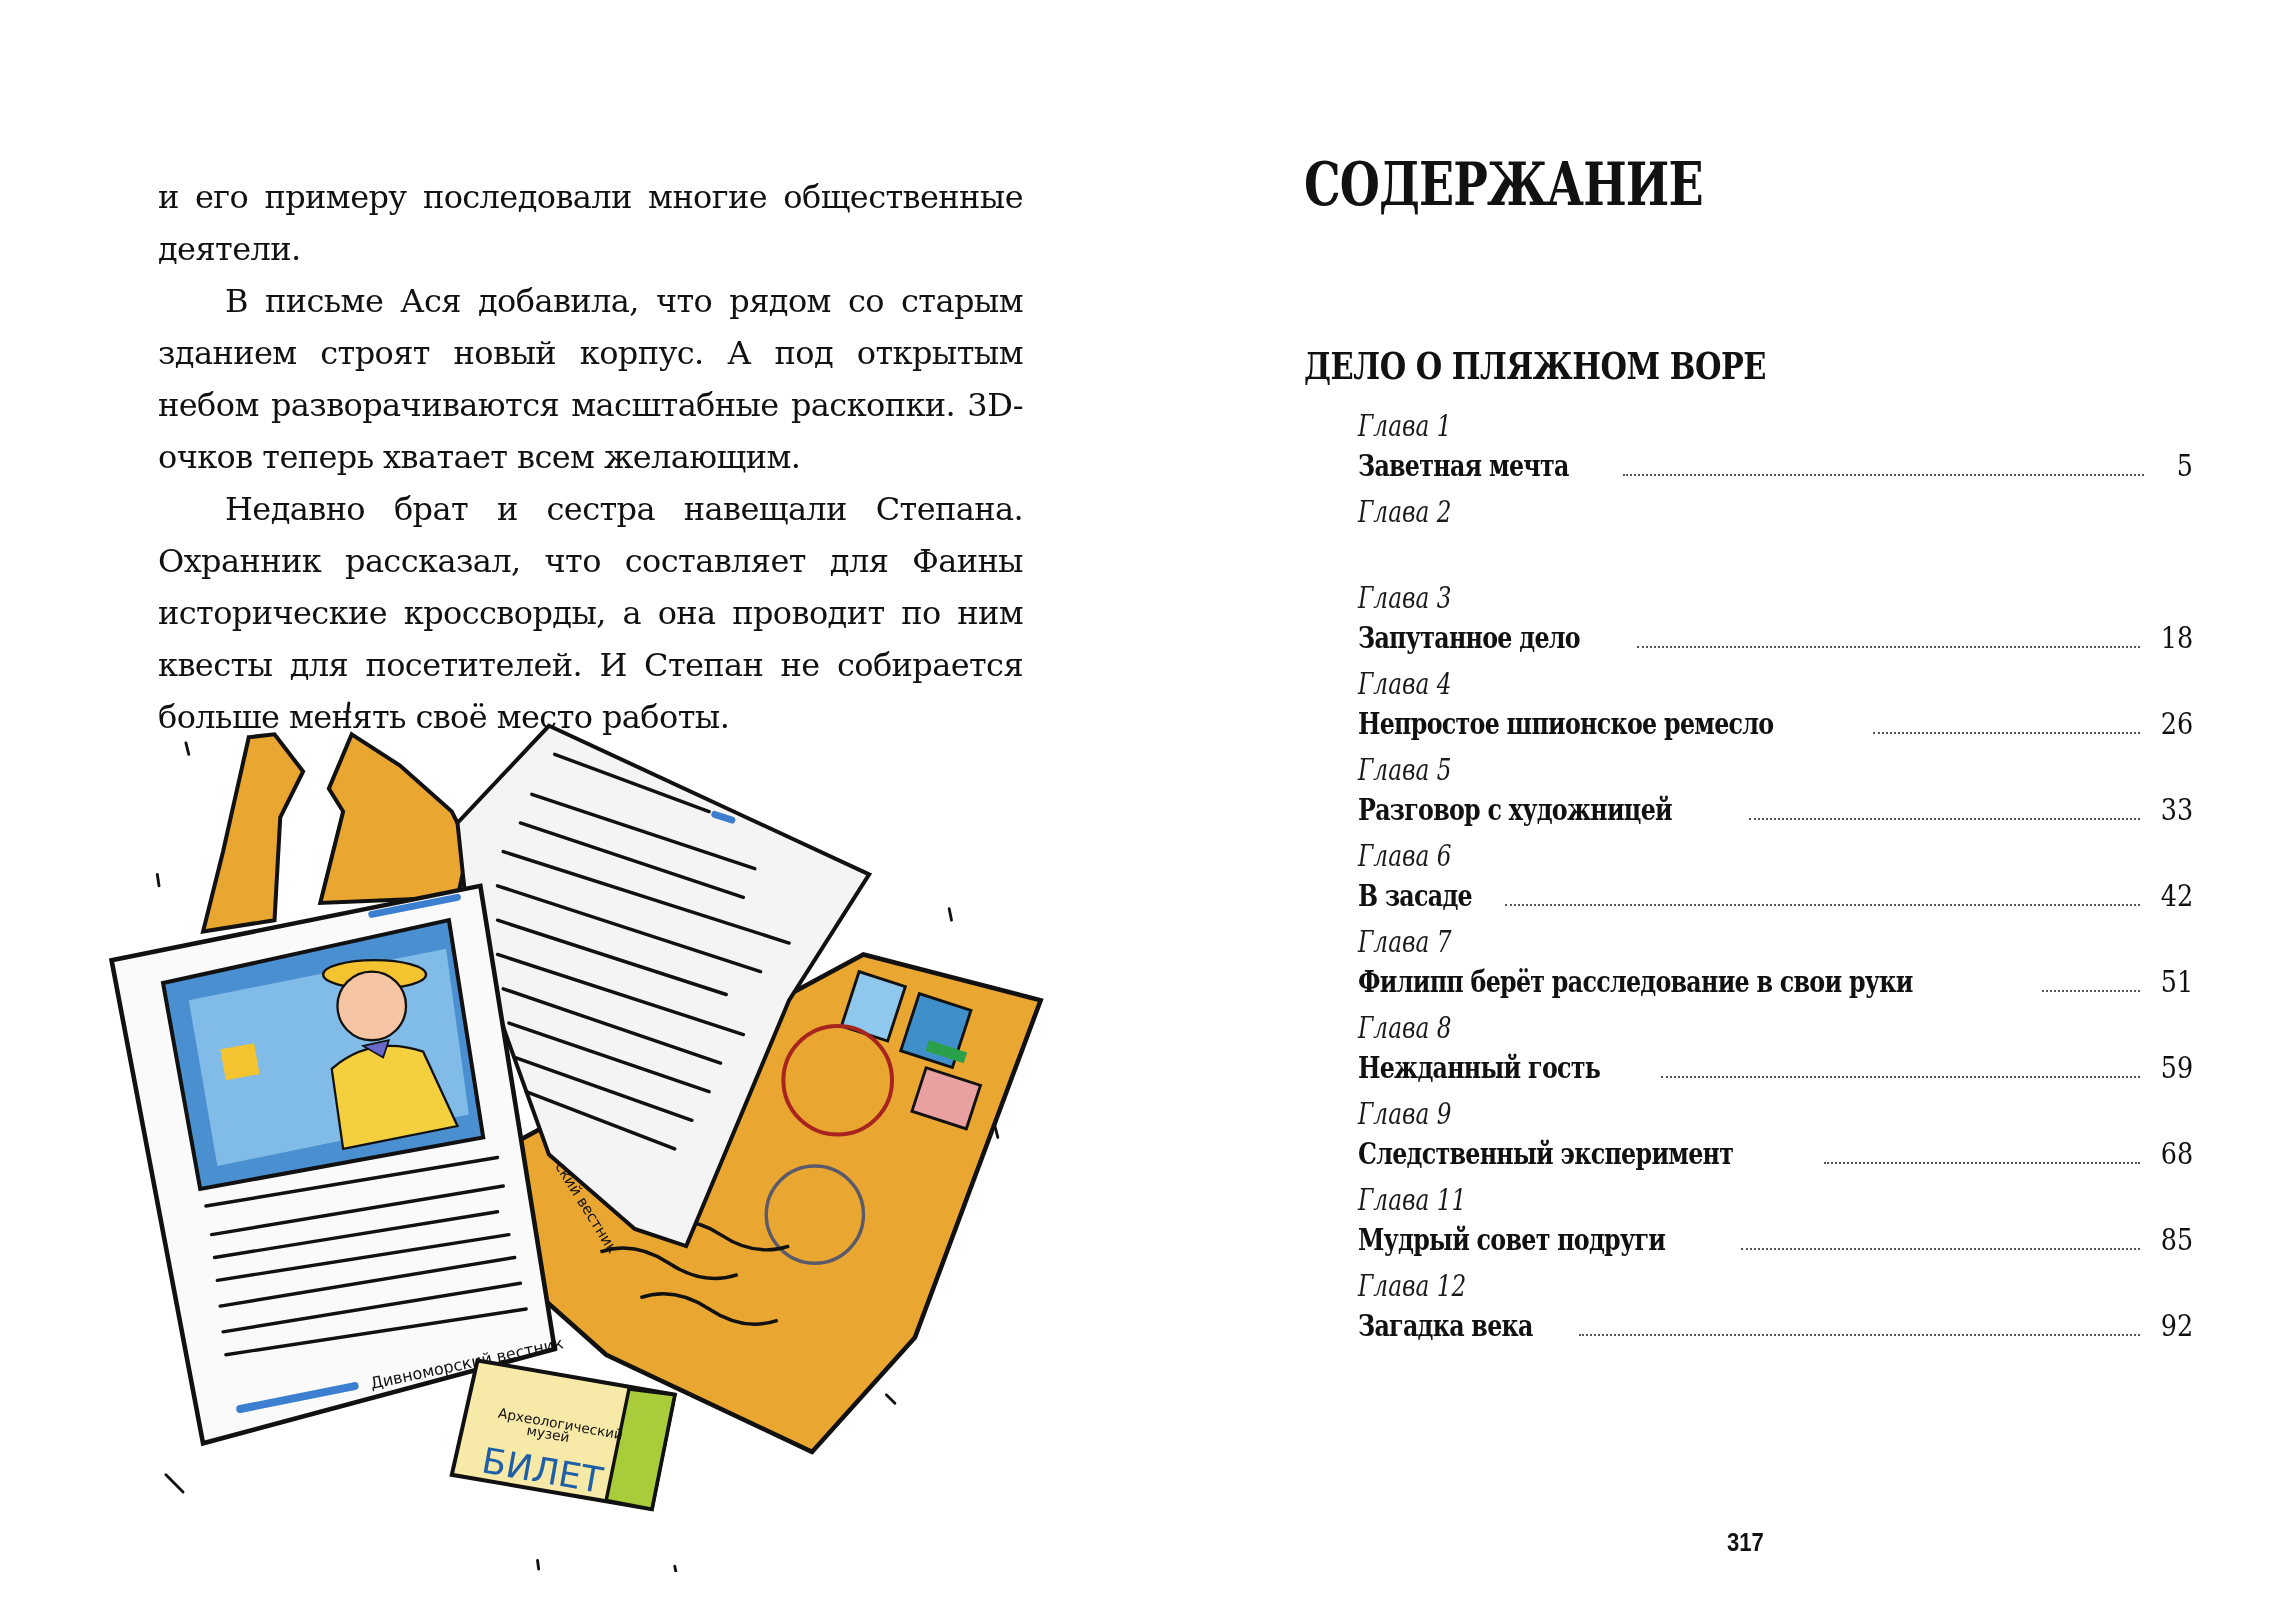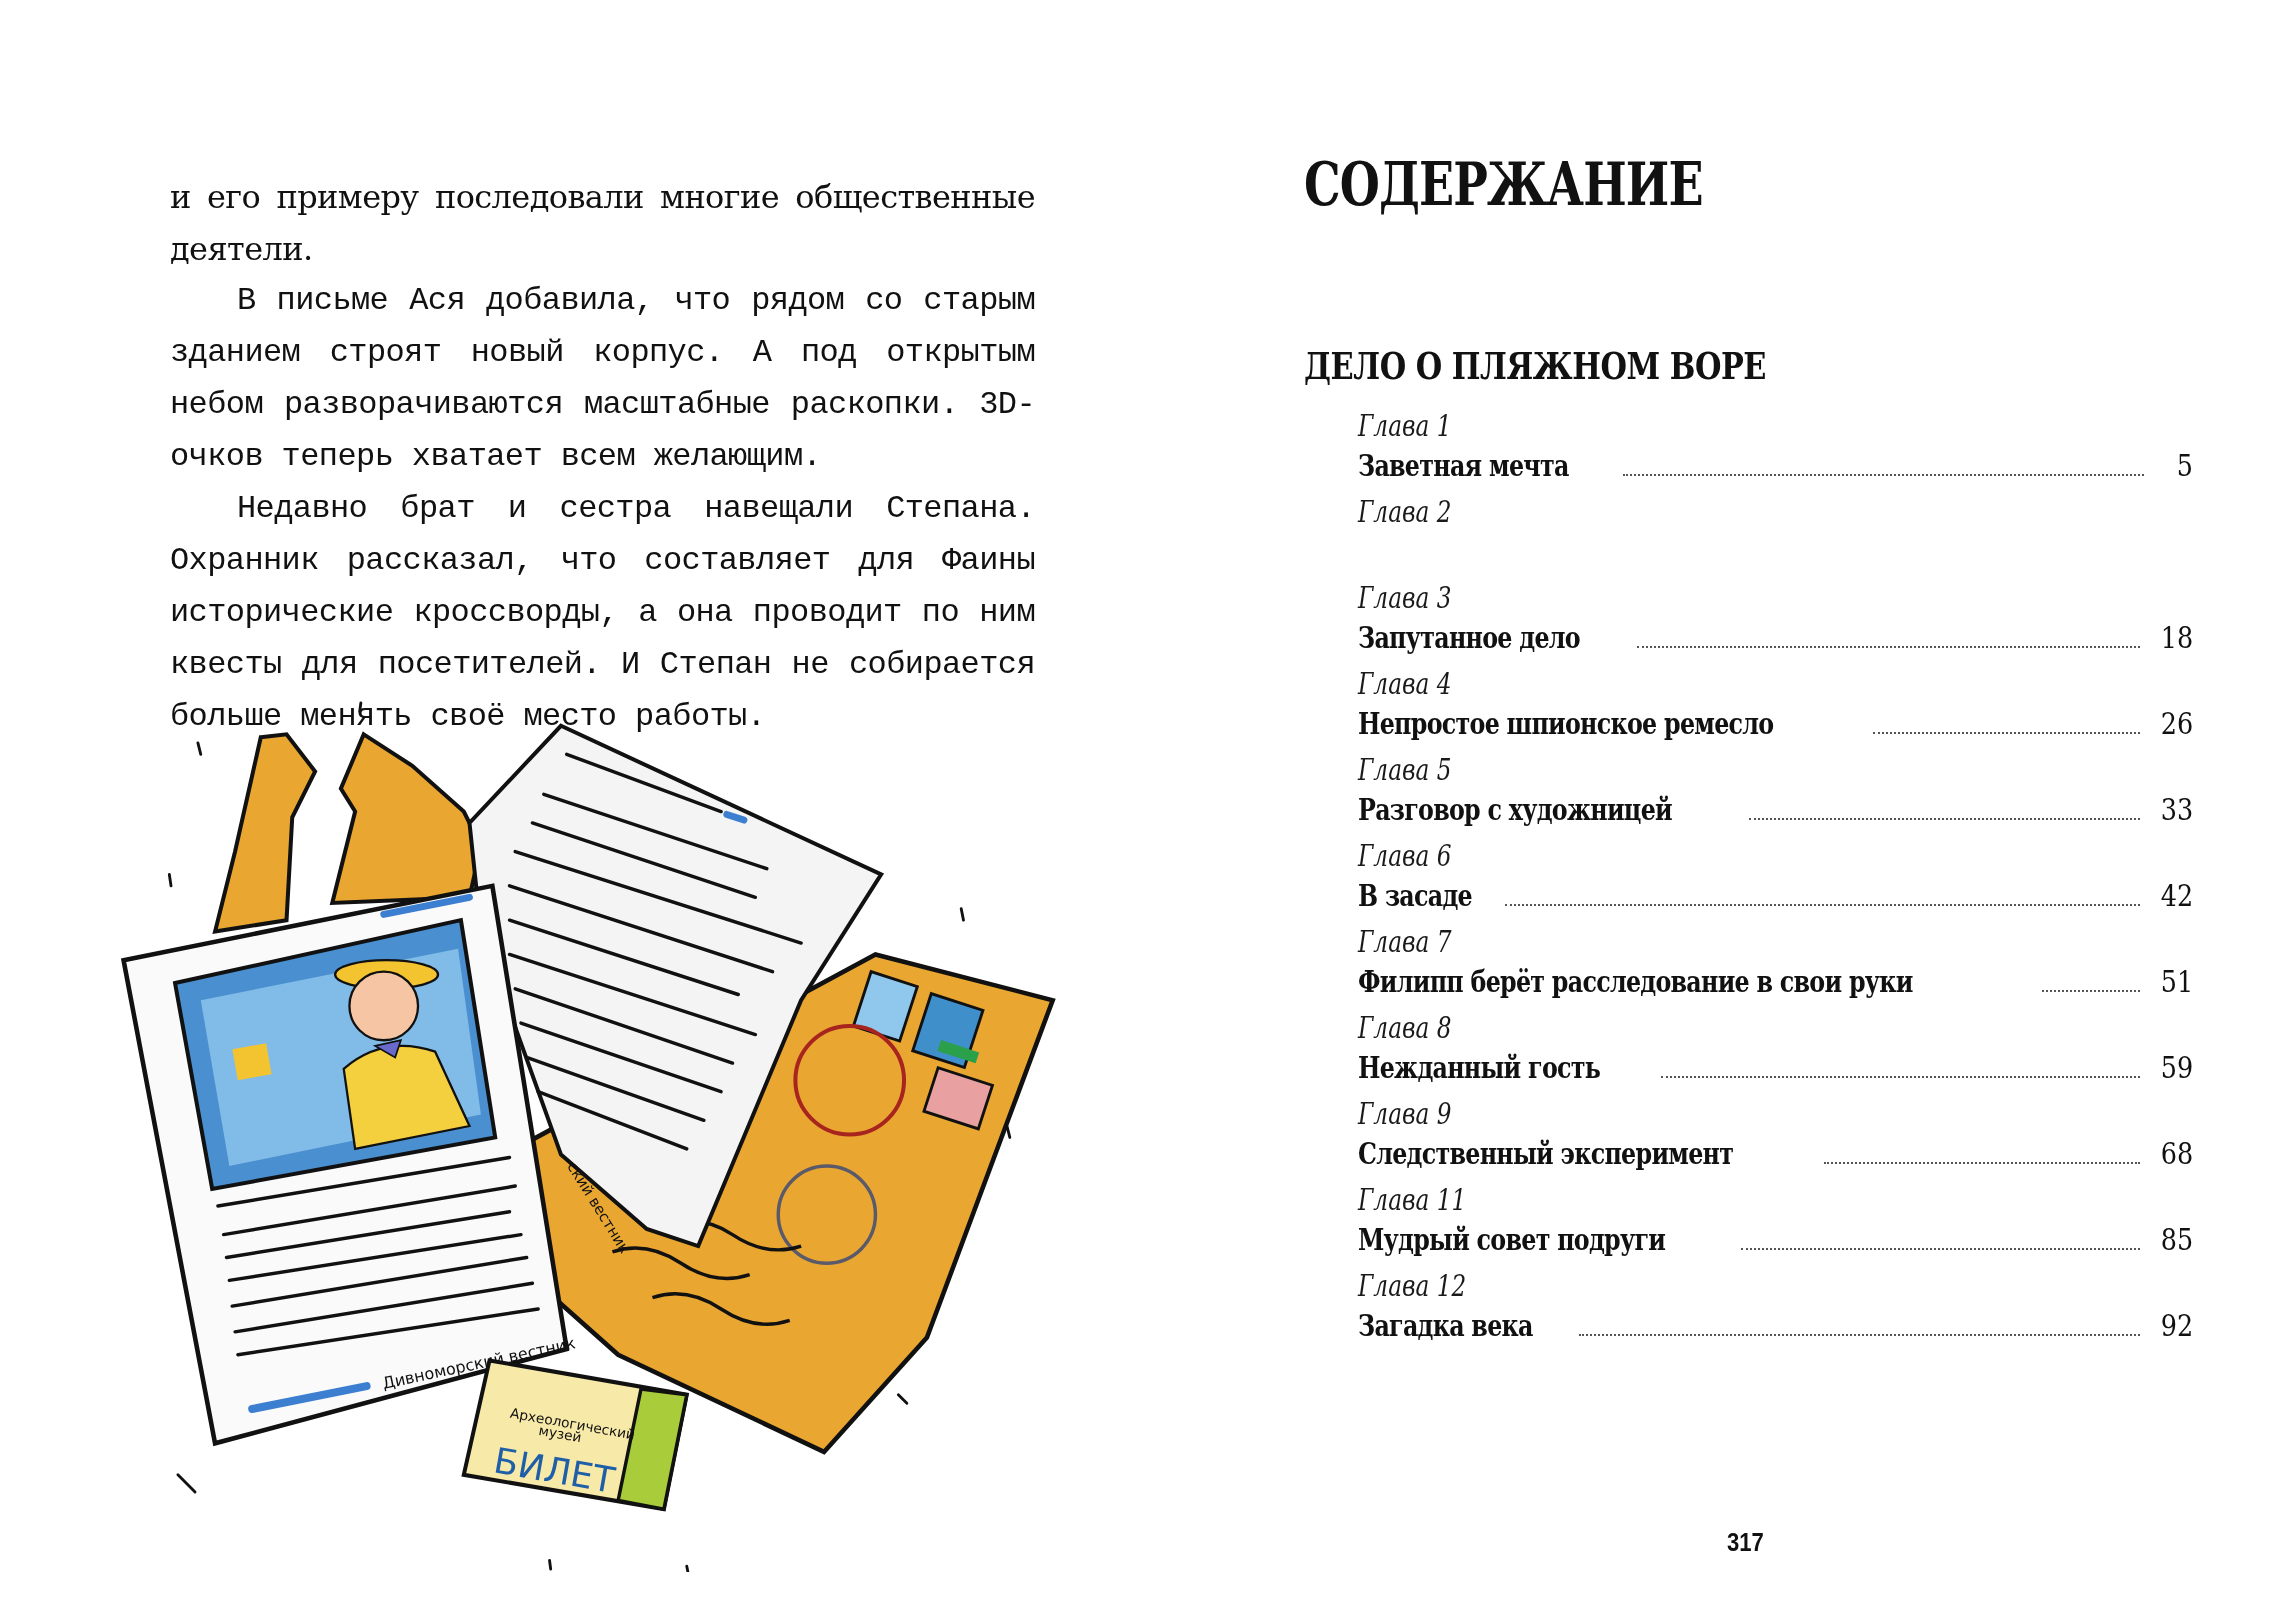--- a/index.html
+++ b/index.html
@@ -1,26 +1,26 @@
 <!DOCTYPE html>
 <html style="font-size:9.1px"><head>
 <meta charset="utf-8">
 <style>
   html, body { margin:0; padding:0; background:#ffffff; }
   body { width:2295px; height:1620px; position:relative; overflow:hidden; color:#111; }
-  .page-left { position:absolute; left:12px; top:0; width:1148px; height:1408px; }
+  .page-left { position:absolute; left:0; top:0; width:1148px; height:1408px; }
   .page-right { position:absolute; left:1148px; top:0; width:1148px; height:1620px; }
 
   .body-text {
     position:absolute; left:158px; top:171px; width:865px;
     font-family:"DejaVu Serif", serif; font-size:32px; line-height:52px;
     text-align:justify; letter-spacing:-0.6px; transform-origin:left top;
   }
   .body-text p { margin:0; text-indent:0; }
-  .body-text p.indent { text-indent:67px;font-family:Liberation Mono, monospace; }
+  .body-text p.indent { text-indent:67px; }
 
   .illustration { position:absolute; left:103px; top:680px; width:972px; height:892px; }
 
   .toc-title {
     position:absolute; left:1304px; top:150px;
     font-family:"DejaVu Serif", serif; font-weight:bold; font-size:59px;
     letter-spacing:-1.1px; transform:scaleX(0.78); transform-origin:left top;
   }
   .toc-section {
     position:absolute; left:1304px; top:343px;

